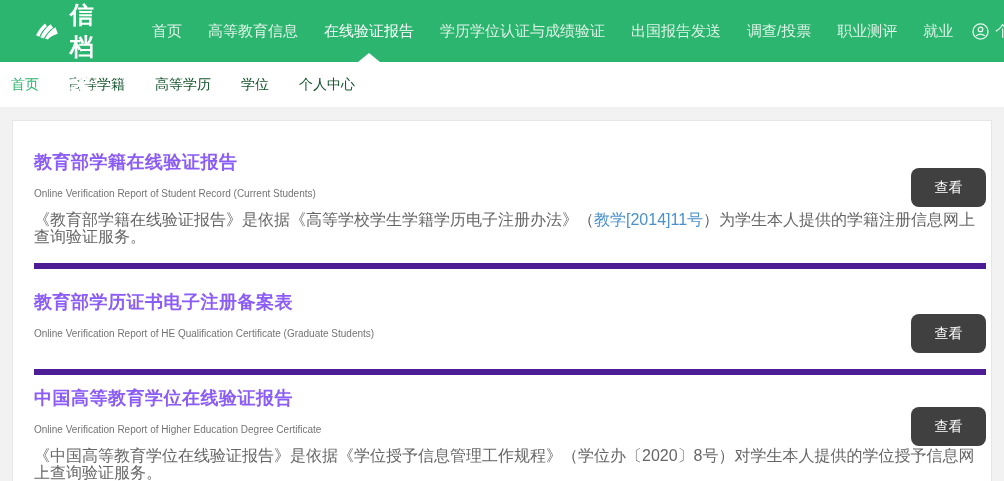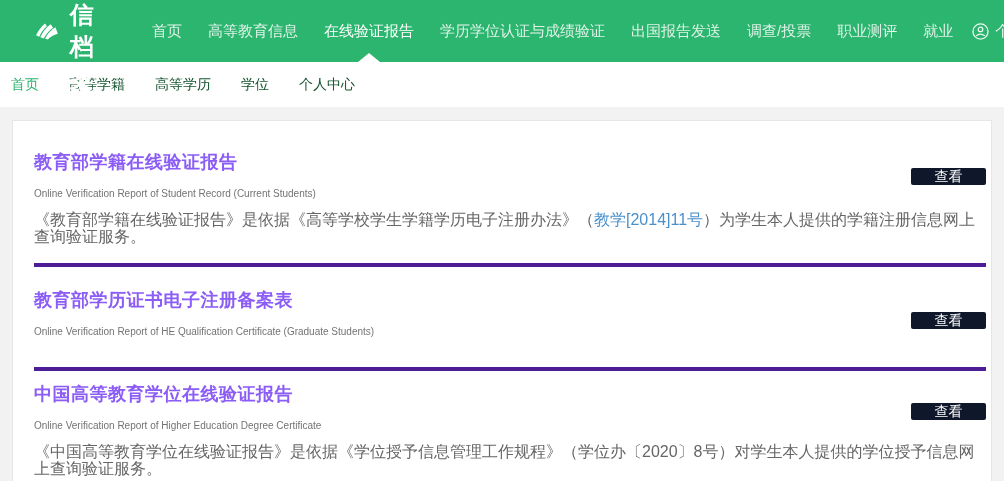--- a/index.html
+++ b/index.html
@@ -26,30 +26,30 @@
   .subnav { height:45px; background:#ffffff; display:flex; align-items:center; padding-left:11px; }
   .subnav-item { font-size:14px; color:#14532d; text-decoration:none; margin-right:30px;
                  cursor:pointer; white-space:nowrap; }
   .subnav-item.active { color:#2bb56e; }
 
   
   .page { padding-top:13px; }
   .panel { margin-left:12px; width:980px; background:#ffffff;
            border:1px solid #e6e6e6; border-bottom:none; padding:0 0 0 0; min-height:362px; }
   .card { position:relative; margin:0 5px 0 21px; padding-right:1px; }
-  .card + .card { border-top:4px solid #4c1d95; }
+  .card + .card { border-top:6px solid #4c1d95; }
   .card-1 { padding:30px 0 18px; }
   .card-2 { padding:22px 0 27px; }
   .card-3 { padding:12px 0 0; }
   .card-title { font-size:18px; font-weight:bold; color:#8b5cf6; line-height:22px; letter-spacing:0.5px; }
   .card-sub { font-size:10px; color:#737373; line-height:17px; margin-top:12px; }
   .card-desc { font-size:16px; color:#666; line-height:17px; margin-top:9px; }
   .doc-link { color:#4a90cb; text-decoration:none; cursor:pointer; }
-  .view-btn { position:absolute; right:0; width:75px; height:17px; background:#0f172a;
-              color:#fff; font-size:14px; border:none; border-radius:2px; cursor:pointer;
+  .view-btn { position:absolute; right:0; width:75px; height:39px; background:#404040;
+              color:#fff; font-size:14px; border:none; border-radius:8px; cursor:pointer;
               font-family:"Liberation Sans","DejaVu Sans",sans-serif; }
   .btn-1 { top:47px; } .btn-2 { top:45px; } .btn-3 { top:32px; }
 
   .notice-strip { margin:13px 21px 0; height:10px; background:#f4f4f4;
                   border:1px solid #e0e0e0; border-bottom:none; border-radius:4px 4px 0 0; }
 </style>
 </head>
 <body>
 
 <div class="header">

